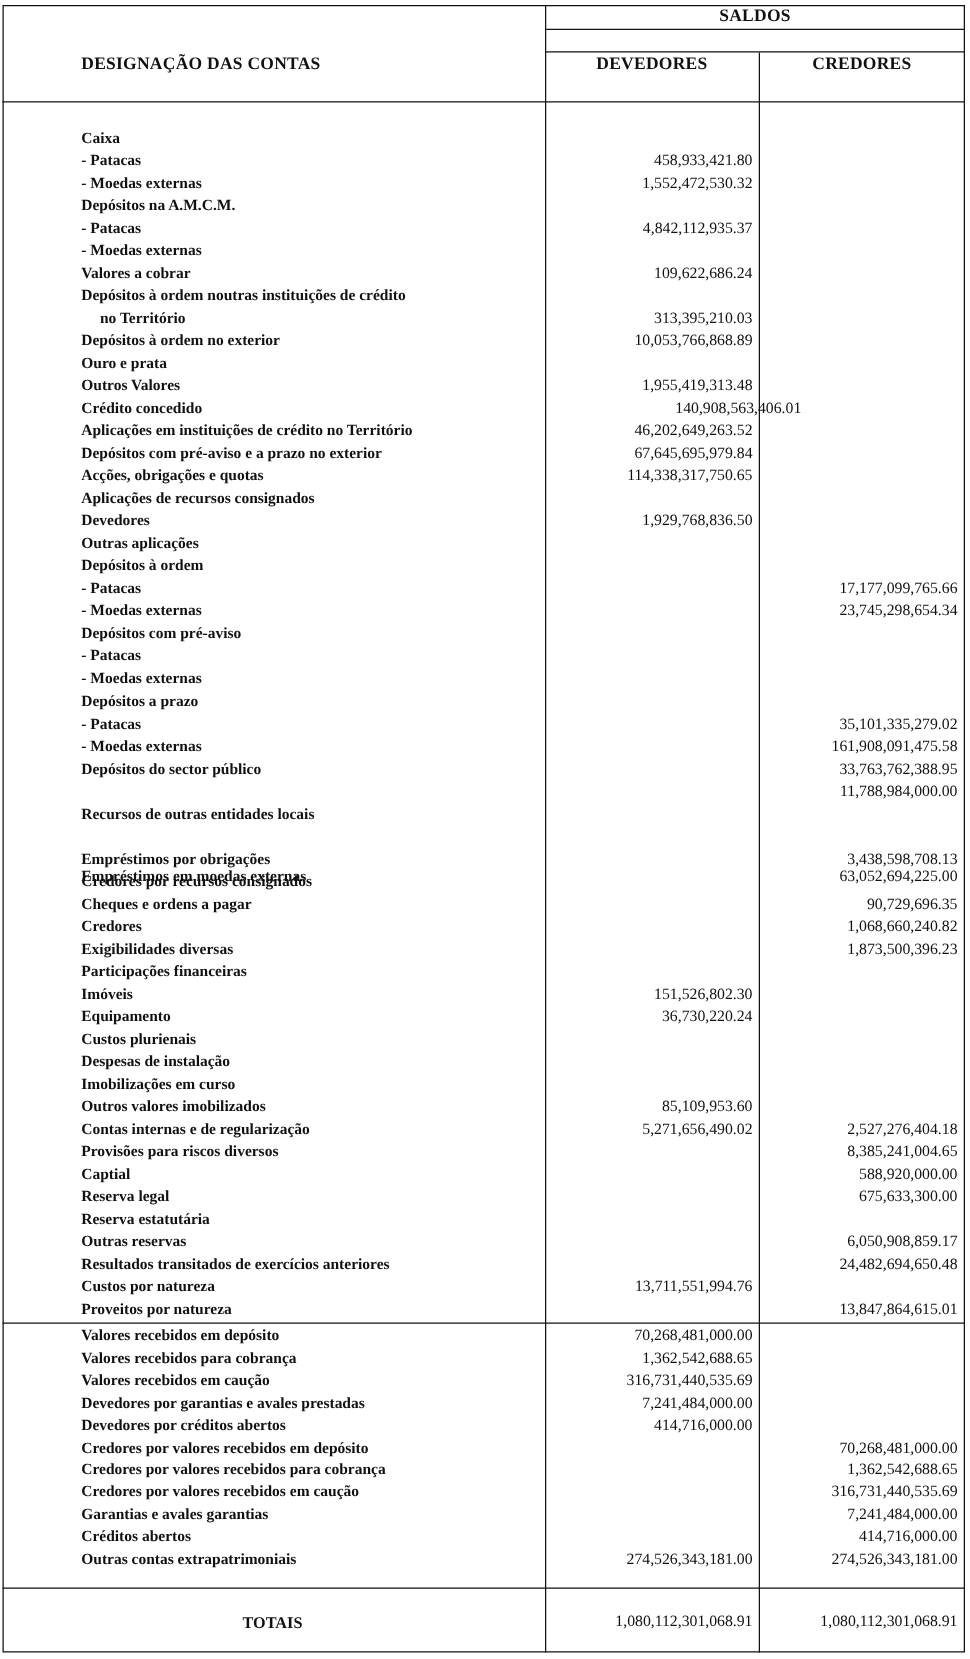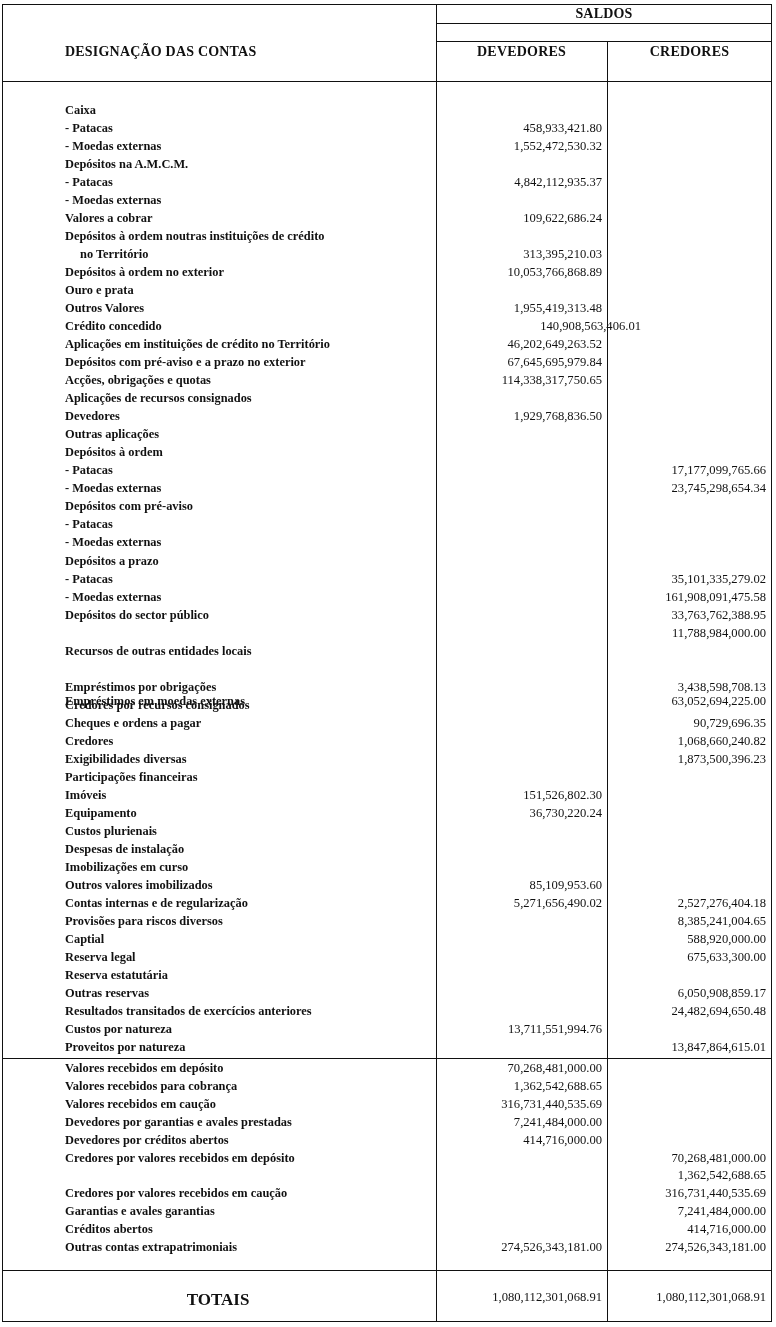--- a/index.html
+++ b/index.html
@@ -8,21 +8,21 @@
   .frame { position:absolute; left:2px; top:4px; width:770px; height:1318px;
            border:1.5px solid #111; box-sizing:border-box; }
   .vline { position:absolute; width:0; border-left:1.5px solid #111; }
   .hline { position:absolute; height:0; border-top:1.5px solid #111; }
   .hdr { position:absolute; font-weight:bold; font-size:14px; letter-spacing:0.2px; }
   .row { position:absolute; left:0; width:776px; height:18px; font-size:12.4px; }
   .row .lbl { position:absolute; left:65px; top:0; font-weight:bold; white-space:nowrap; line-height:18px; }
   .row .lbl.indent { left:80px; }
   .row .deb { position:absolute; right:174px; top:0; text-align:right; line-height:18px; white-space:nowrap; font-size:12.6px; }
   .row .cred { position:absolute; right:10px; top:0; text-align:right; line-height:18px; white-space:nowrap; font-size:12.6px; }
-  .tot-lbl { position:absolute; left:0; width:436px; top:1290px; text-align:center; font-weight:bold; font-size:17px; }
+  .tot-lbl { position:absolute; left:0; width:436px; top:1290px; text-align:center; font-weight:bold; font-size:13px; }
   .tot-deb { position:absolute; right:174px; top:1290px; font-size:12.6px; }
   .tot-cred { position:absolute; right:10px; top:1290px; font-size:12.6px; }
 </style>
 </head>
 <body>
 
 <div class="frame"></div>
 
 <div class="vline" style="left:436px; top:4px; height:1318px;"></div>
 <div class="vline" style="left:607px; top:42px; height:1280px;"></div>
@@ -329,20 +329,21 @@
       <span class="lbl">Devedores por créditos abertos</span>
       <span class="deb">414,716,000.00</span>
       <span class="cred"></span>
     </div>
     <div class="row" style="top: 1148.5px;">
       <span class="lbl">Credores por valores recebidos em depósito</span>
       <span class="deb"></span>
       <span class="cred">70,268,481,000.00</span>
     </div>
     <div class="row" style="top: 1166.4px;">
+      <span class="lbl">Credores por valores recebidos para cobrança</span>
       <span class="deb"></span>
       <span class="cred">1,362,542,688.65</span>
     </div>
     <div class="row" style="top: 1184.3px;">
       <span class="lbl">Credores por valores recebidos em caução</span>
       <span class="deb"></span>
       <span class="cred">316,731,440,535.69</span>
     </div>
     <div class="row" style="top: 1202.2px;">
       <span class="lbl">Garantias e avales garantias</span>

